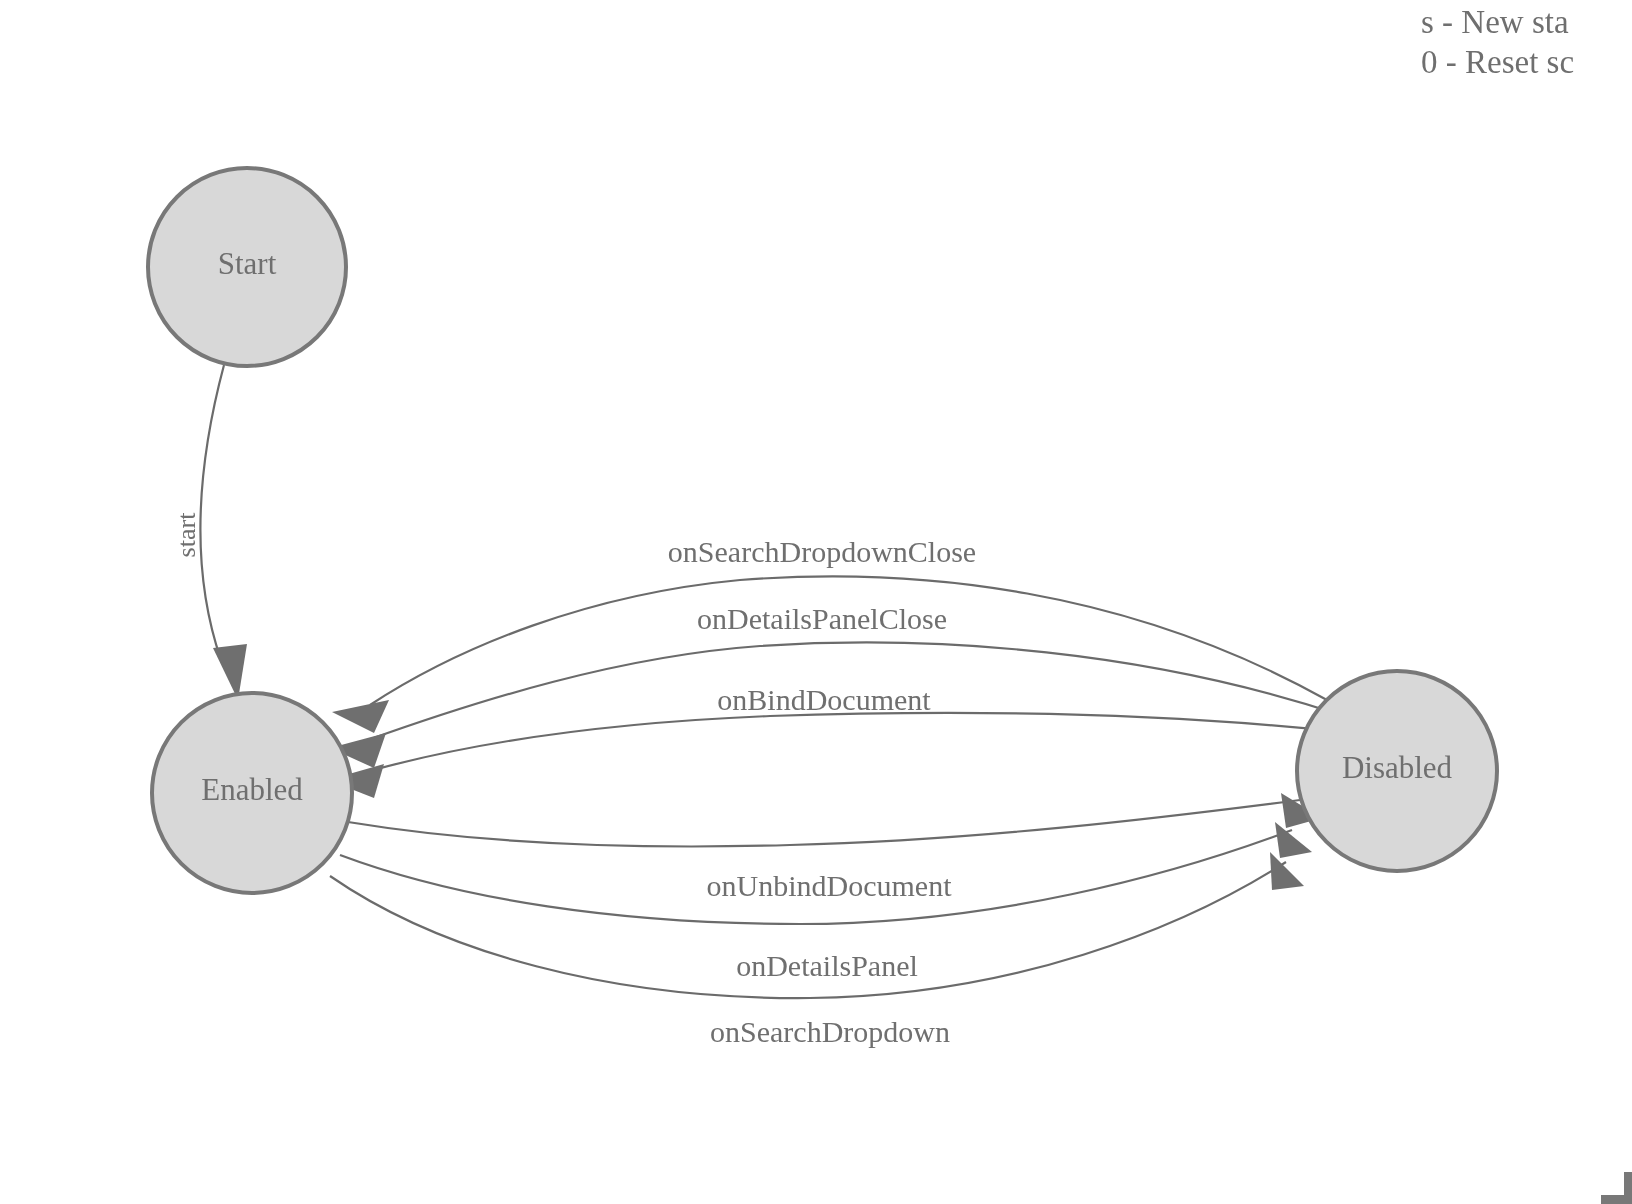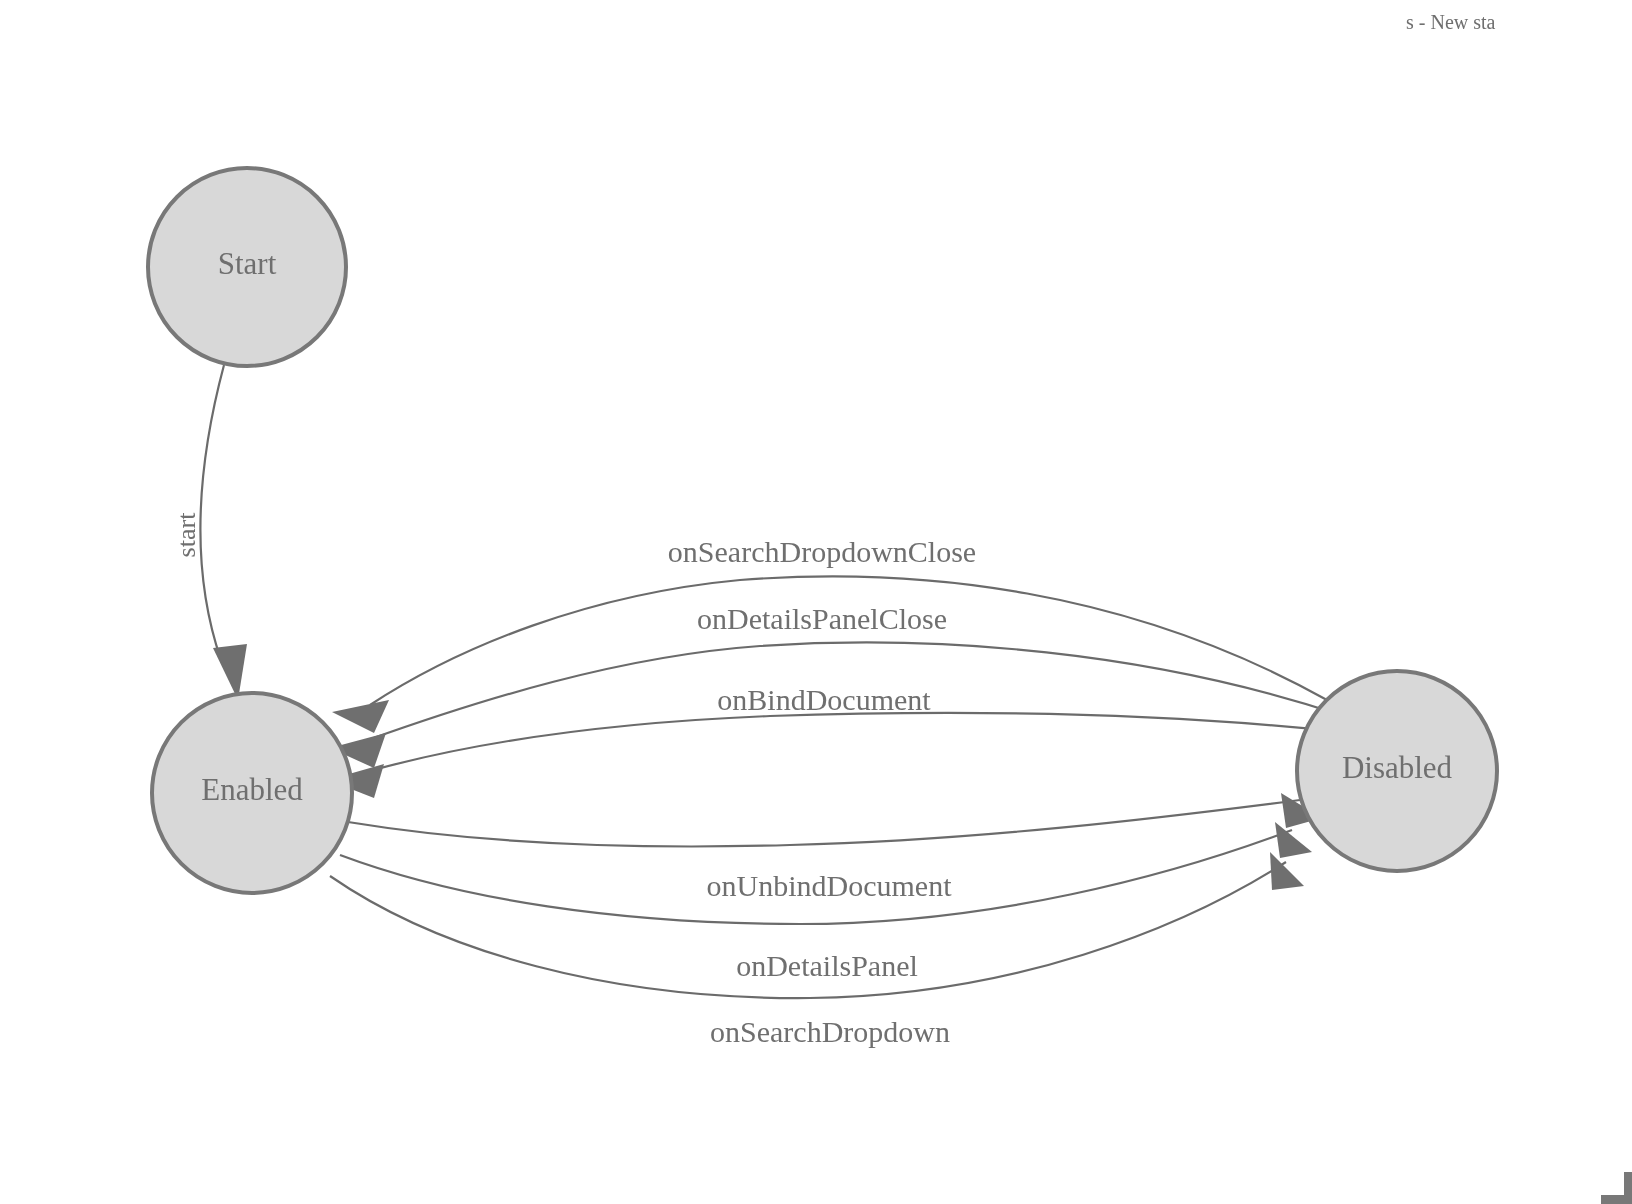--- a/index.html
+++ b/index.html
@@ -52,28 +52,28 @@
     text-anchor: middle;
   }
   .start-edge-label {
     fill: #6f6f6f;
     font-family: "Liberation Serif", "DejaVu Serif", serif;
     font-size: 26px;
     text-anchor: middle;
   }
   #legend {
     position: absolute;
-    right: 16px;
+    right: 1px;
     top: 0px;
     width: 210px;
     overflow: hidden;
     white-space: nowrap;
     color: #6f6f6f;
     font-family: "Liberation Serif", "DejaVu Serif", serif;
-    font-size: 20px;
+    font-size: 33px;
     line-height: 40px;
     padding-top: 2px;
   }
   #legend .legend-line {
     white-space: nowrap;
     overflow: hidden;
     text-overflow: clip;
   }
   #scroll-h {
     position: absolute;
@@ -160,18 +160,19 @@
     <text class="edge-label" x="829" y="896">onUnbindDocument</text>
 
     <text class="edge-label" x="827" y="976">onDetailsPanel</text>
 
     <text class="edge-label" x="830" y="1042">onSearchDropdown</text>
 
   </svg>
 
   <div id="legend">
     <div class="legend-line">s - New sta</div>
+    <div class="legend-line">0 - Reset sc</div>
   </div>
 
   <div id="scroll-h"></div>
   <div id="scroll-v"></div>
 
 </div>
 
 </body></html>

